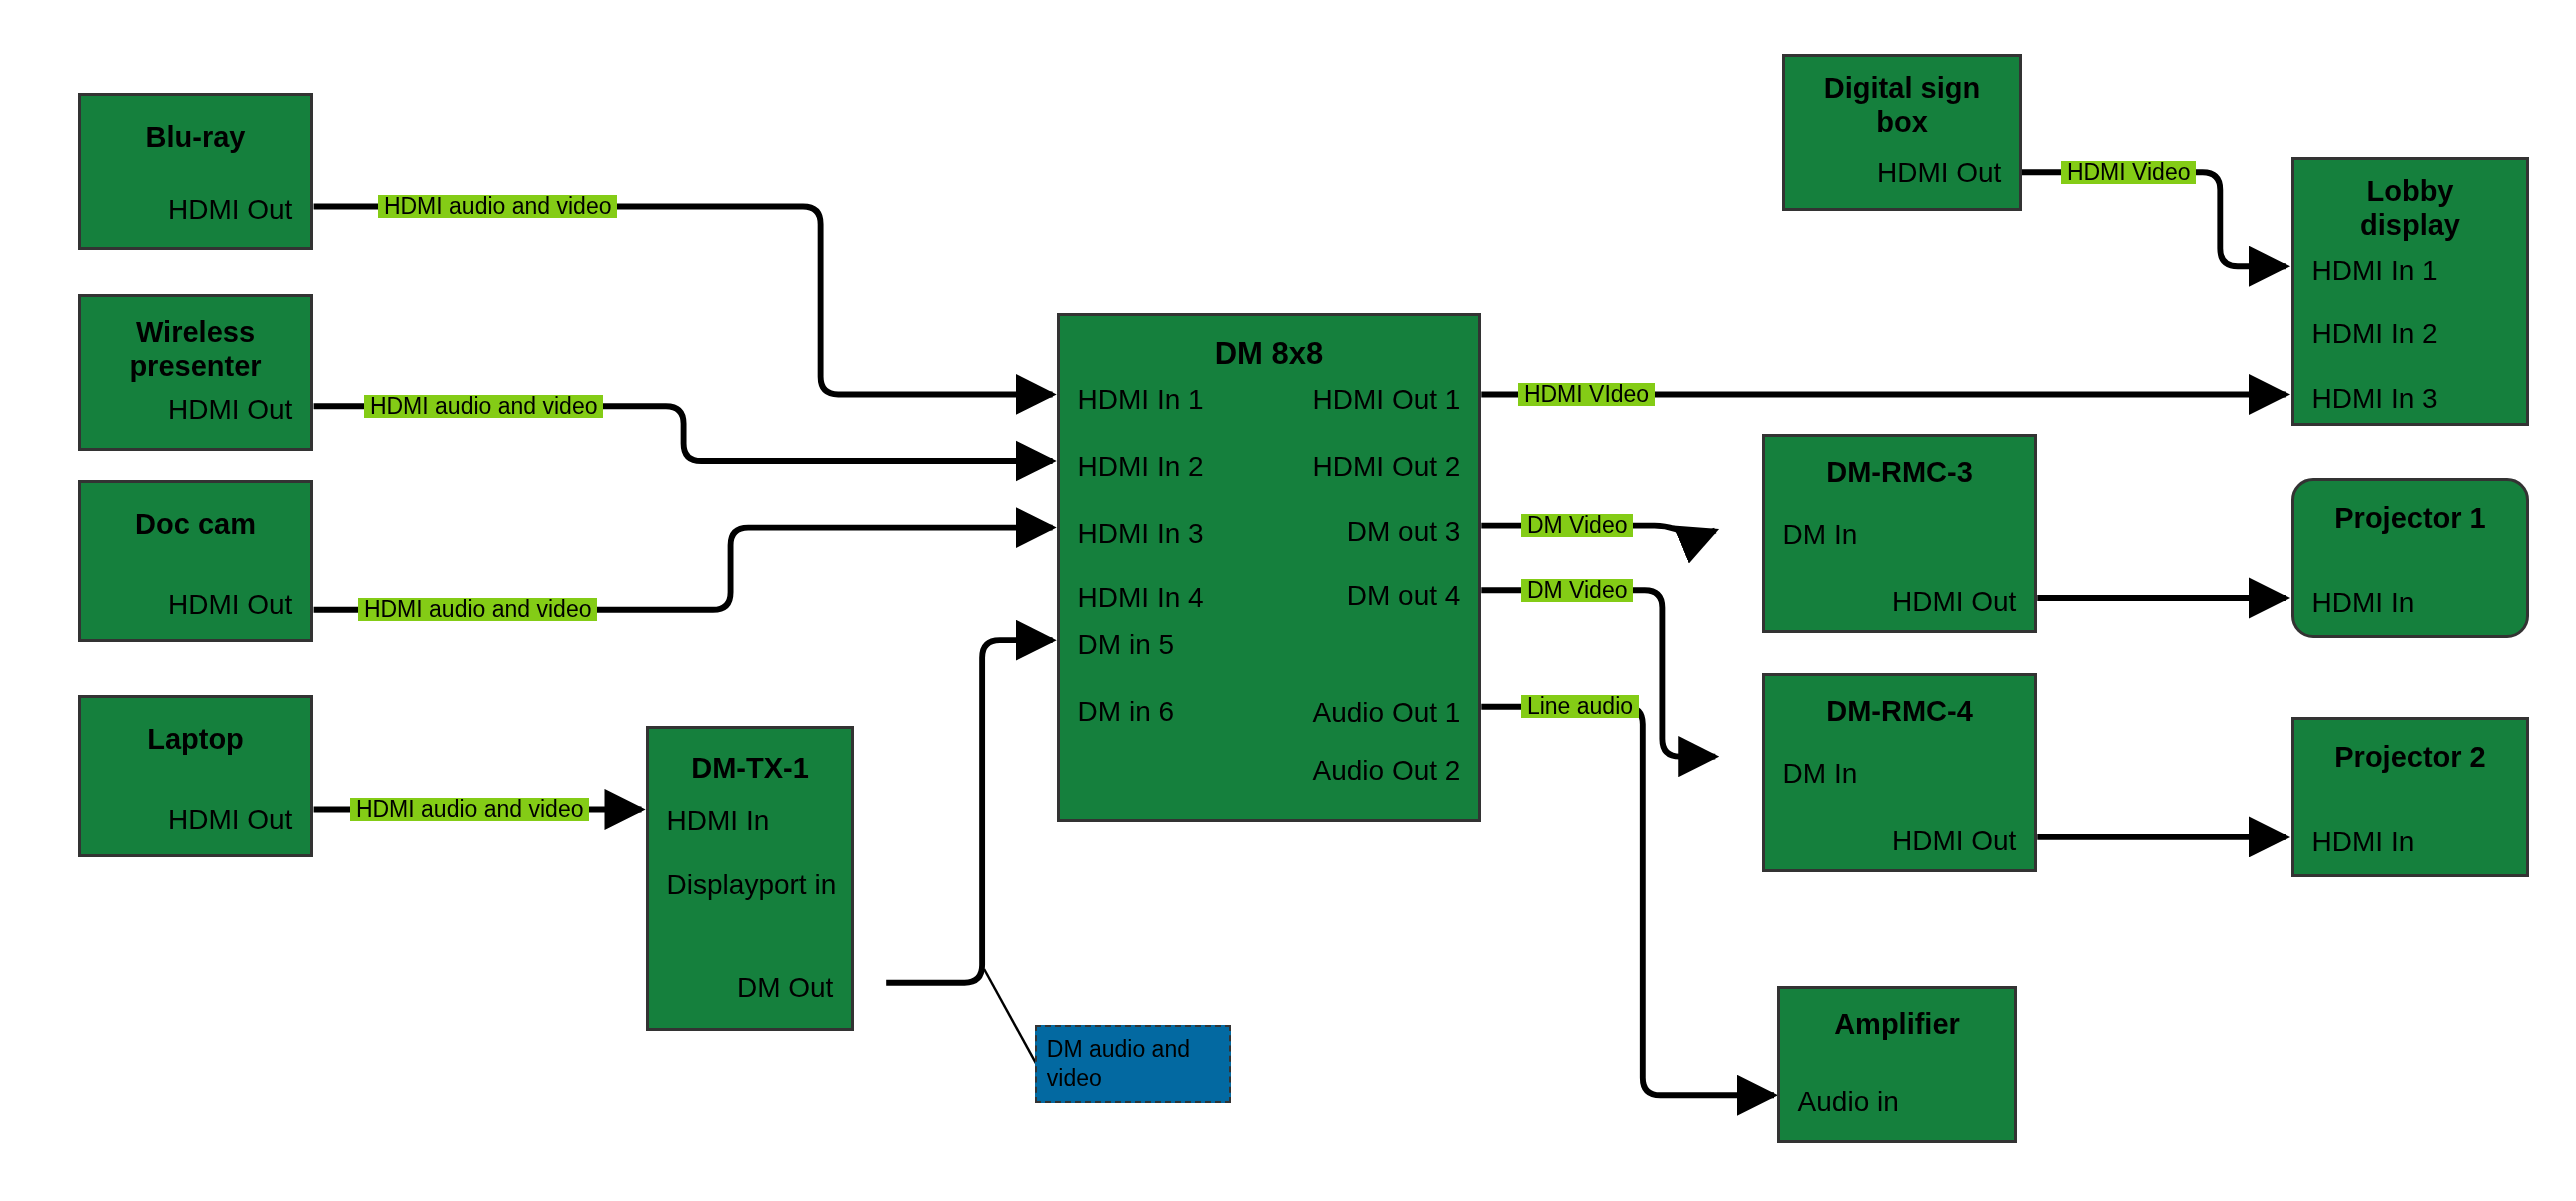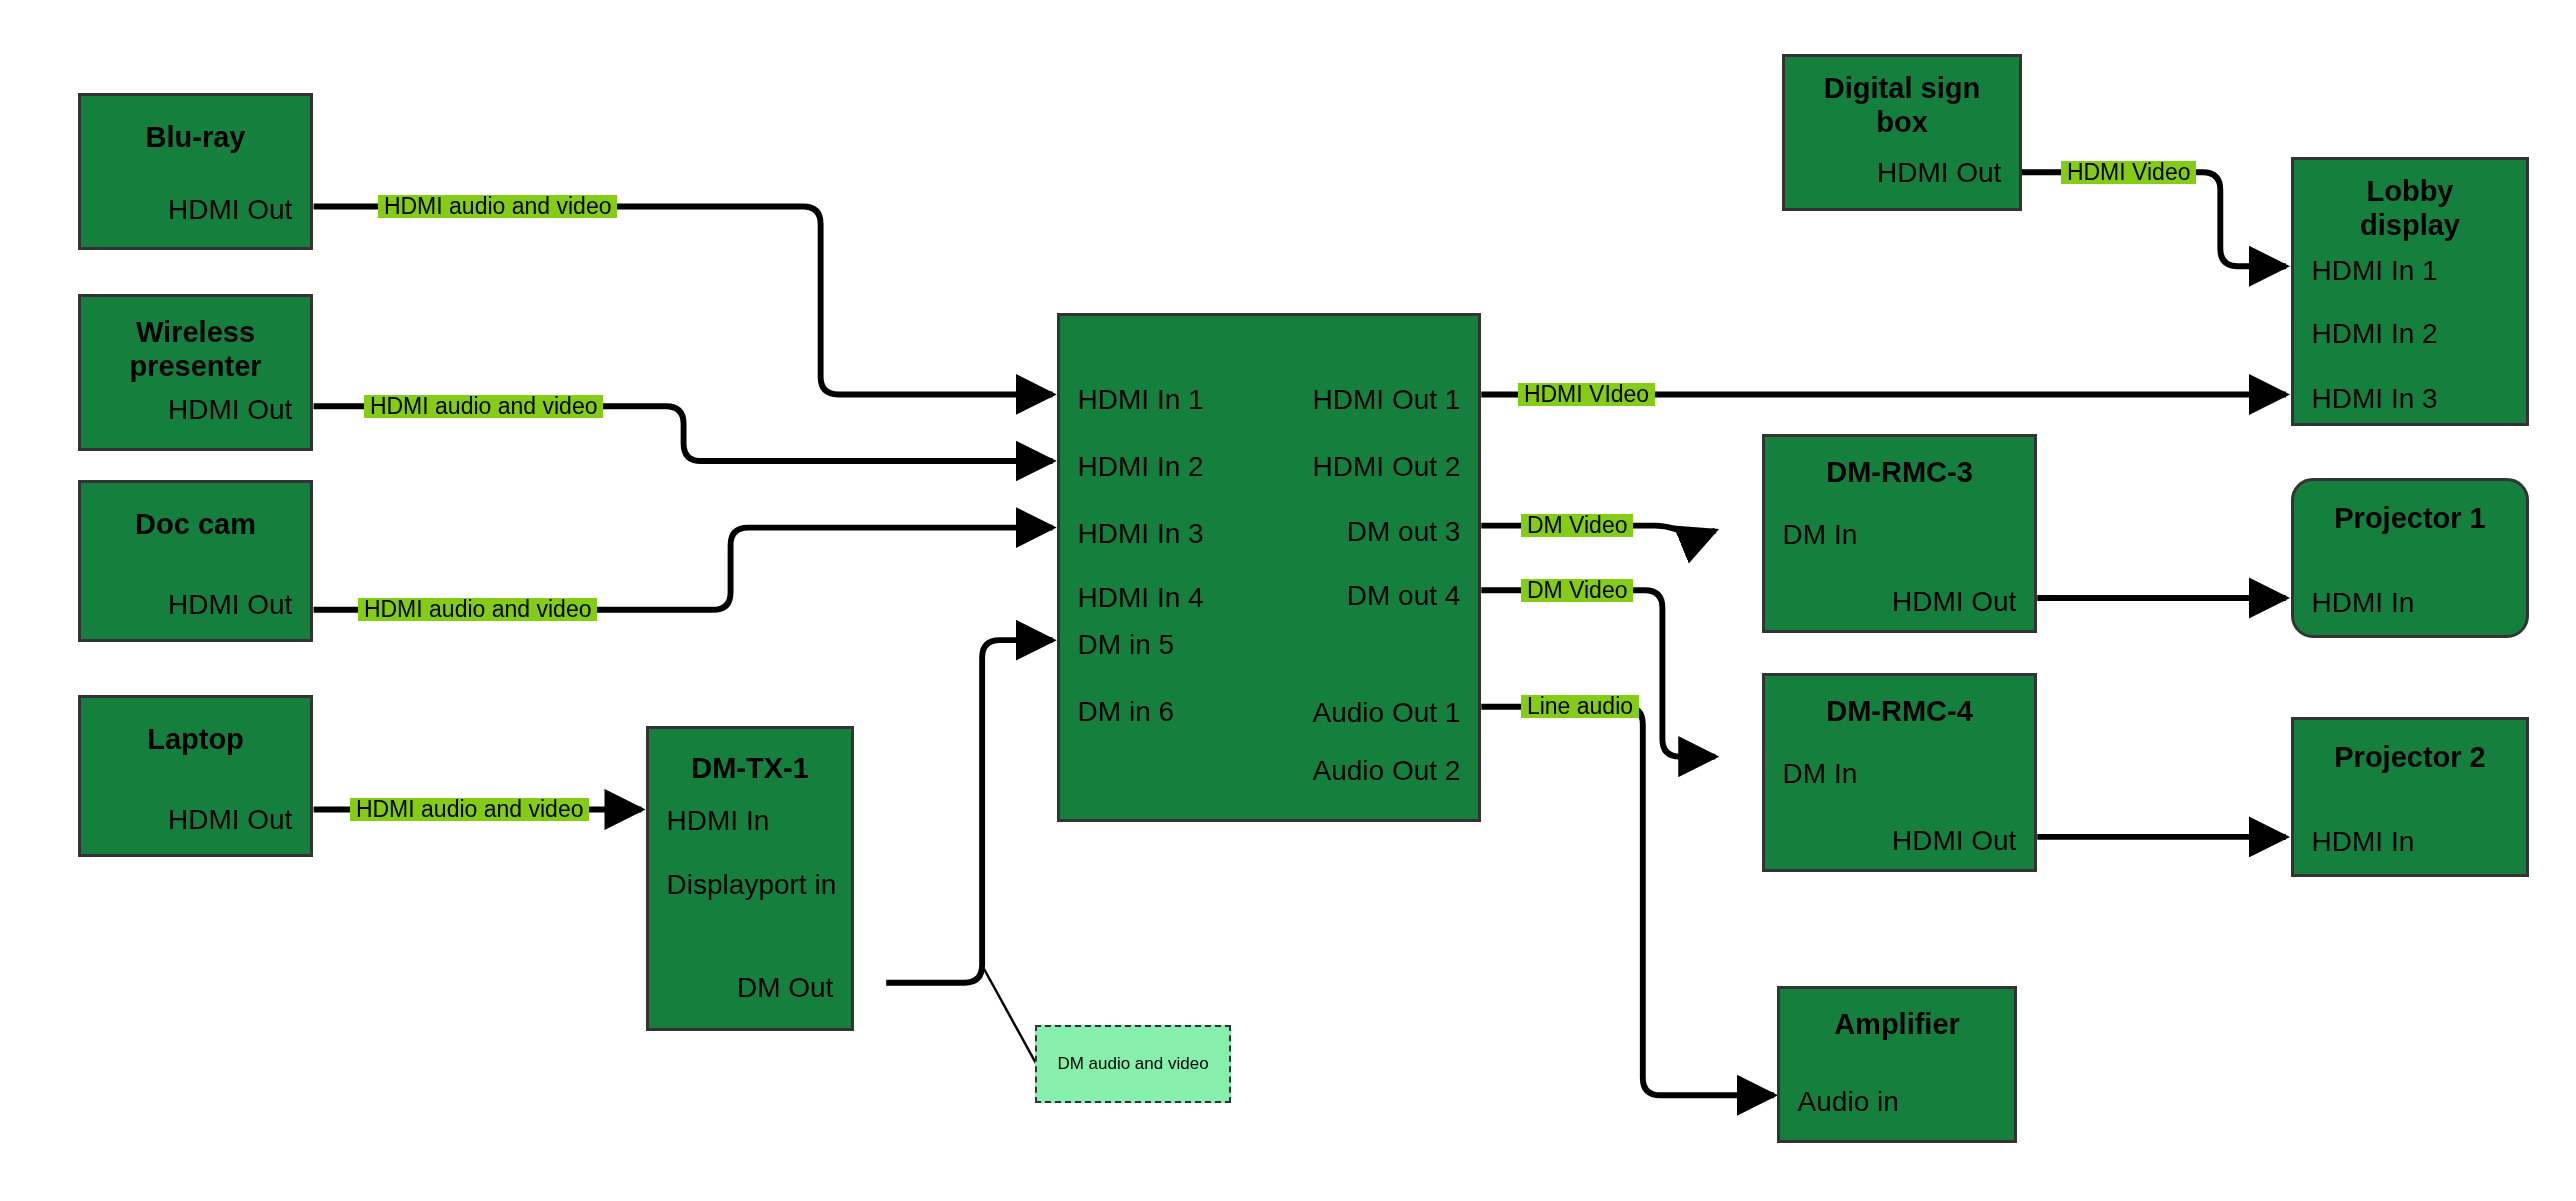--- a/index.html
+++ b/index.html
@@ -55,22 +55,22 @@
     color: #000000;
     background: #84cc16;
     white-space: nowrap;
     padding: 0 5.9px;
     line-height: 1;
   }
   .note-box {
     position: absolute;
     box-sizing: border-box;
     border: 2px dashed #333333;
-    background: #86efac;
-    font-size: 17px;
+    background: #0369a1;
+    font-size: 23px;
     color: #000000;
     text-align: left;
     line-height: 1.25;
     display: flex;
     align-items: center;
     justify-content: center;
     padding: 3.9px 9.8px;
   }
 </style>
 </head>
@@ -133,20 +133,21 @@
   </div>
 
   <div class="node" style="left:646px; top:726px; width:208px; height:305px;">
     <div class="node-title" style="top:21.5px;">DM-TX-1</div>
     <div class="port left" style="top:78px;">HDMI In</div>
     <div class="port left" style="top:142px;">Displayport in</div>
     <div class="port right" style="top:245px;">DM Out</div>
   </div>
 
   <div class="node" style="left:1057px; top:313px; width:424px; height:509px;">
+    <div class="node-title" style="top:19.6px; font-size:31px;">DM 8x8</div>
 
     <div class="port left" style="top:70px;">HDMI In 1</div>
     <div class="port left" style="top:137px;">HDMI In 2</div>
     <div class="port left" style="top:204px;">HDMI In 3</div>
     <div class="port left" style="top:268px;">HDMI In 4</div>
     <div class="port left" style="top:315px;">DM in 5</div>
     <div class="port left" style="top:382px;">DM in 6</div>
 
     <div class="port right" style="top:70px;">HDMI Out 1</div>
     <div class="port right" style="top:137px;">HDMI Out 2</div>

